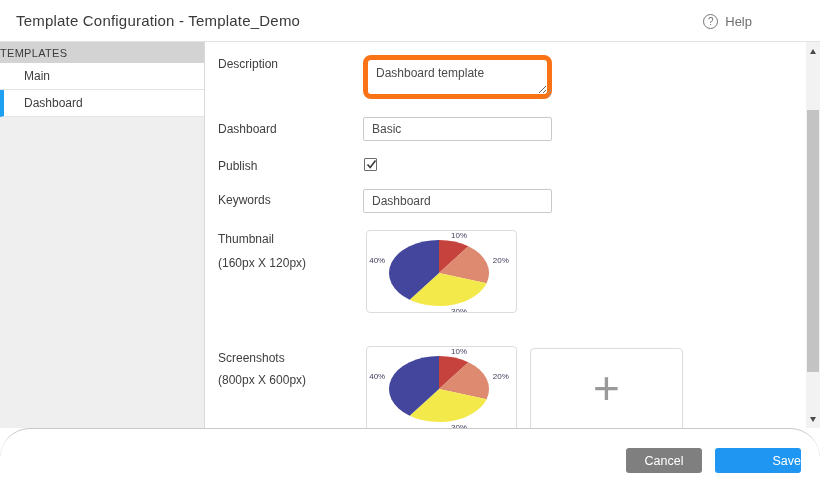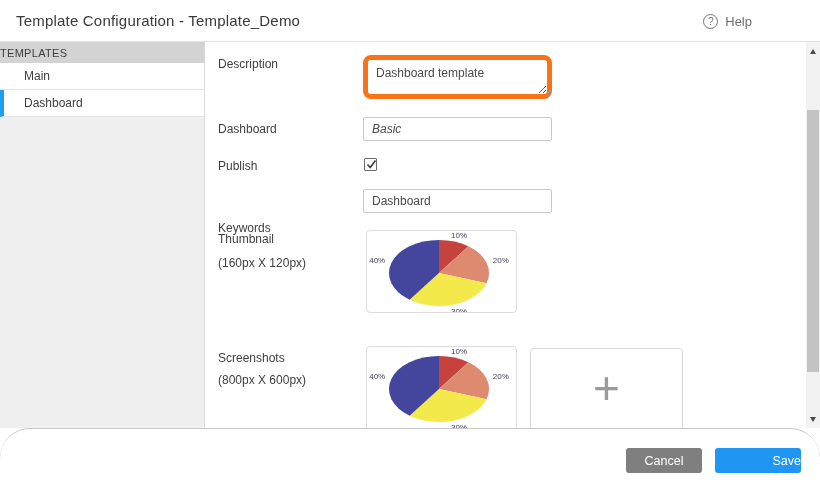--- a/index.html
+++ b/index.html
@@ -91,30 +91,30 @@
     </div>
   </div>
 
   <div class="content">
 
     <div class="f-label" style="top:15px;">Description</div>
     <textarea class="f-textarea" style="">Dashboard template</textarea>
     <span class="resize-grip"></span>
 
     <div class="f-label" style="top:80px;">Dashboard</div>
-    <input class="f-input" style="top: 75px; font-style: italic;" value="Basic">
+    <input class="f-input" style="top: 75px;" value="Basic">
 
     <div class="f-label" style="top:117px;">Publish</div>
     <span class="checkbox" style="top:116px;">
       <svg id="check-glyph" width="13" height="13" viewBox="0 0 13 13">
         <path d="M2.5 6.5 L5.2 9.5 L10.5 2.5" stroke="#3c3c3c" stroke-width="1.6" fill="none"></path>
       </svg>
     </span>
 
-    <div class="f-label" style="top:151px;margin-top:28px;">Keywords</div>
+    <div class="f-label" style="top:151px;">Keywords</div>
     <input class="f-input" style="top: 147px;" value="Dashboard">
 
     <div class="f-label" style="top:190px;">Thumbnail</div>
     <div class="f-hint" style="top:214px;">(160px X 120px)</div>
     <div class="img-card" style="left:160px; top:188px; width:151px; height:83px;">
       <svg width="149" height="81" viewBox="0 0 149 81">
           <path d="M72,42 L72.0,9.0 A50,33 0 0 1 101.4,15.3 Z" fill="#c5423d"></path>
           <text x="92.1" y="6.5" text-anchor="middle" font-size="8" font-family="Liberation Sans, sans-serif" fill="#3d3d5c">10%</text>
           <path d="M72,42 L101.4,15.3 A50,33 0 0 1 119.6,52.2 Z" fill="#dd8a70"></path>
           <text x="133.8" y="32.1" text-anchor="middle" font-size="8" font-family="Liberation Sans, sans-serif" fill="#3d3d5c">20%</text>

